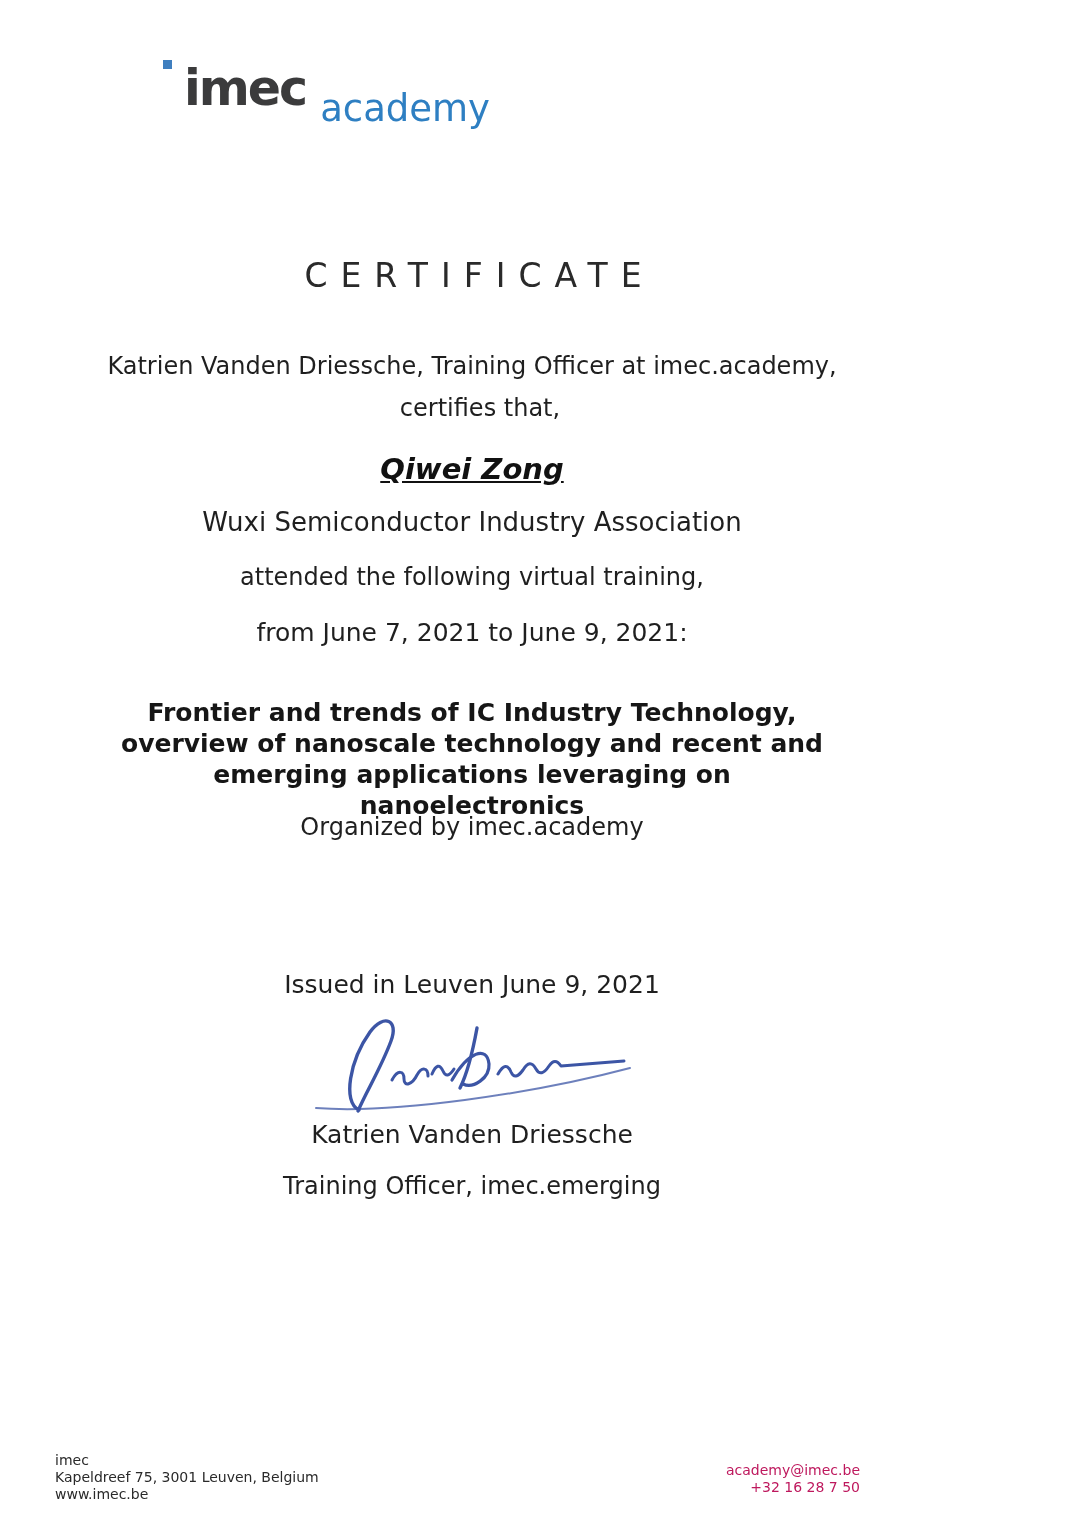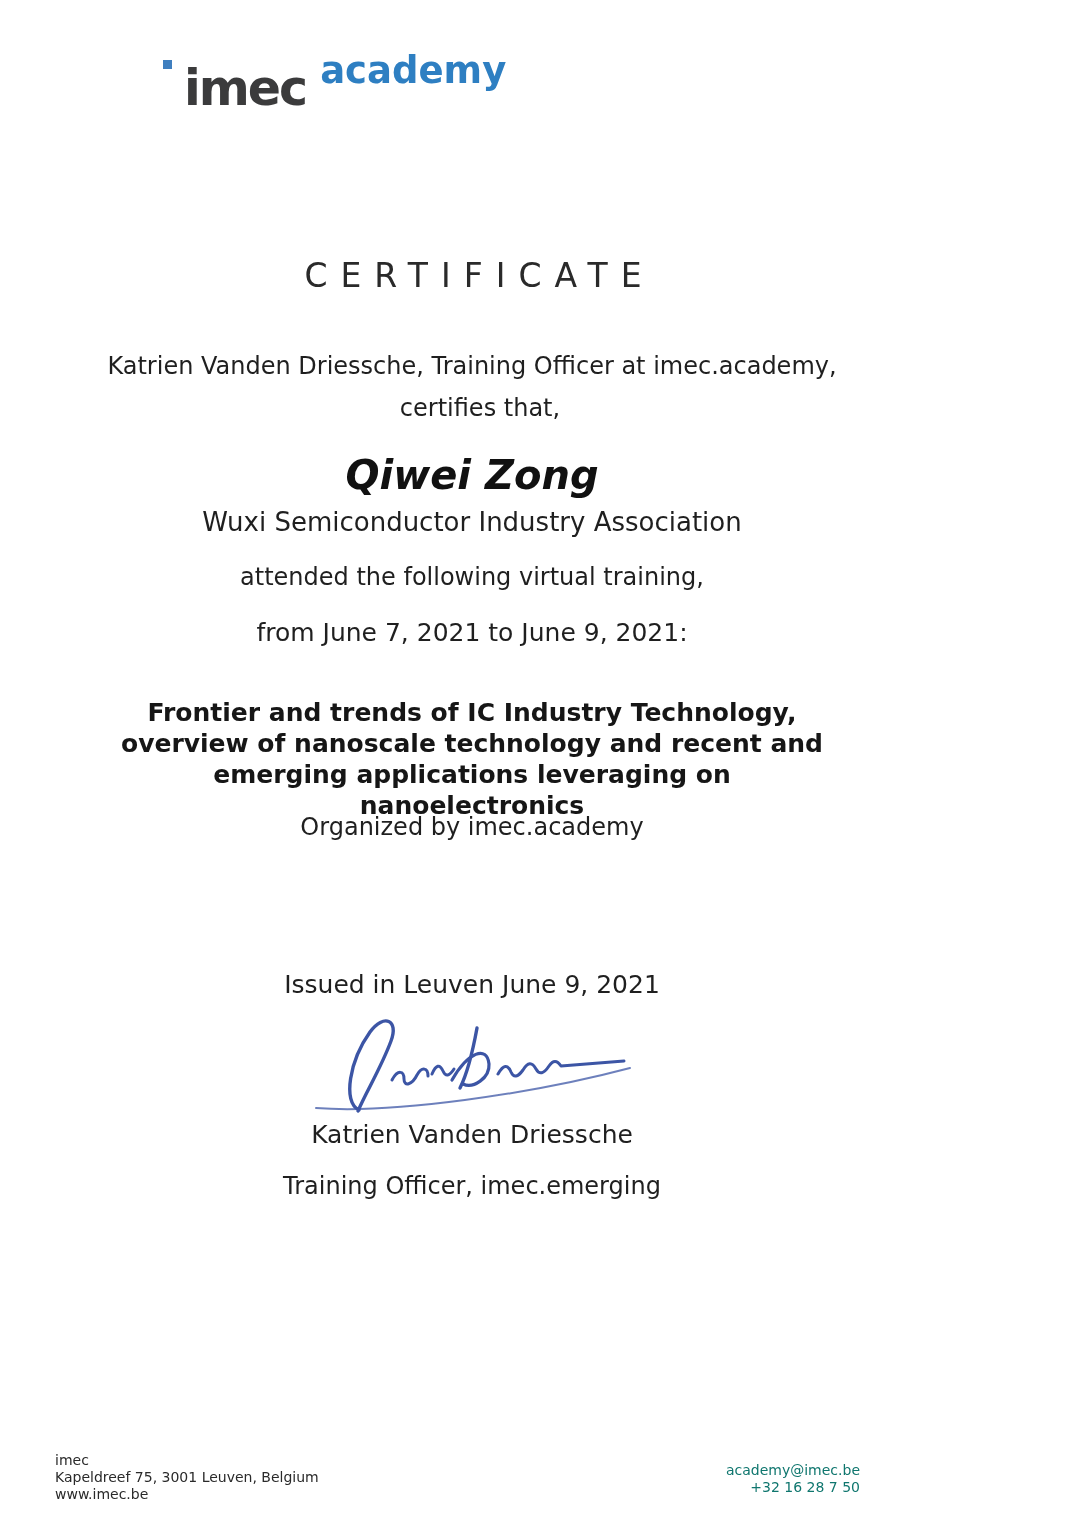--- a/index.html
+++ b/index.html
@@ -42,44 +42,46 @@
   .logo-imec {
     font-size: 49px;
     font-weight: 700;
     color: #3b3b3c;
     letter-spacing: -2px;
     line-height: 1;
     margin-top: 12px;
   }
   .logo-academy {
     font-size: 37px;
-    font-weight: 700;
+    font-weight: 400;
     color: #2e7fc2;
     letter-spacing: 0px;
     line-height: 1;
+    margin-top: 38px;
     margin-left: 14px;
   }
   
   .cert-title {
     top: 256px;
     font-size: 33px;
     font-weight: 500;
     letter-spacing: 13px;
     color: #2a2a2a;
     margin-left: 15px;
   }
   
   .intro-1   { top: 352px; font-size: 24px; }
   .intro-2   { top: 394px; font-size: 24px; padding-left: 16px; }
   .recipient-name {
     top: 452px;
-    font-size: 40px;
+    font-size: 29px;
     font-weight: 700;
     font-style: italic;
     color: #111111;
+    text-decoration: underline;
   }
   .affiliation { top: 507px; font-size: 26px; }
   .attended    { top: 563px; font-size: 24px; }
   .dates       { top: 618px; font-size: 25px; }
   .course-title {
     top: 697px;
     font-size: 25px;
     font-weight: 700;
     line-height: 31px;
     padding: 0 112px;
@@ -106,21 +108,21 @@
     line-height: 17px;
     color: #2a2a2a;
     text-align: left;
   }
   .footer-right {
     position: absolute;
     right: 84px;
     top: 1462px;
     font-size: 14px;
     line-height: 17px;
-    color: #0f766e;
+    color: #be185d;
     text-align: right;
   }
 </style>
 </head>
 <body>
 
 <div class="page">
 
   <div class="logo">
     <span class="logo-dot"></span>

